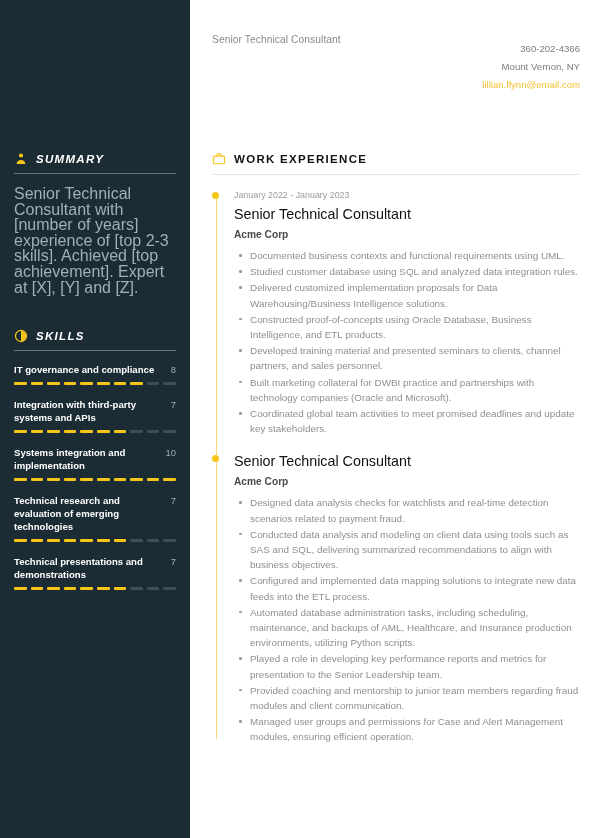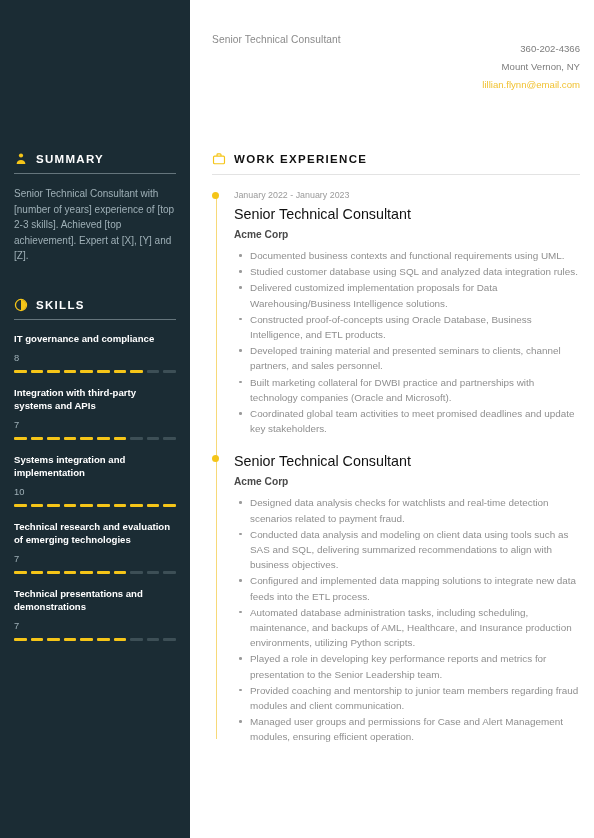--- a/index.html
+++ b/index.html
@@ -44,46 +44,46 @@
     width: 14px;
     height: 14px;
     display: block;
     flex: none;
   }
   .side-head-title {
     color: #ffffff;
     font-size: 11.5px;
     font-weight: bold;
     letter-spacing: 1.3px;
+    font-style: italic;
   }
   .side-divider {
     height: 1px;
     background: #8d9ca3;
     opacity: .65;
     margin-bottom: 12px;
   }
 
   .summary-text {
     color: #9fb0b7;
-    font-size: 10px;
+    font-size: 16px;
     line-height: 15.6px;
     margin: 0;
   }
 
   .skills-block { margin-top: 34px; }
 
   .skill {
     margin-bottom: 13px;
   }
   .skill-row {
     display: flex;
     align-items: flex-start;
     justify-content: space-between;
     gap: 6px;
-    flex-direction: column;
   }
   .skill-name {
     color: #ffffff;
     font-size: 9.6px;
     font-weight: bold;
     line-height: 13px;
     flex: 1;
   }
   .skill-score {
     color: #9fb0b7;

